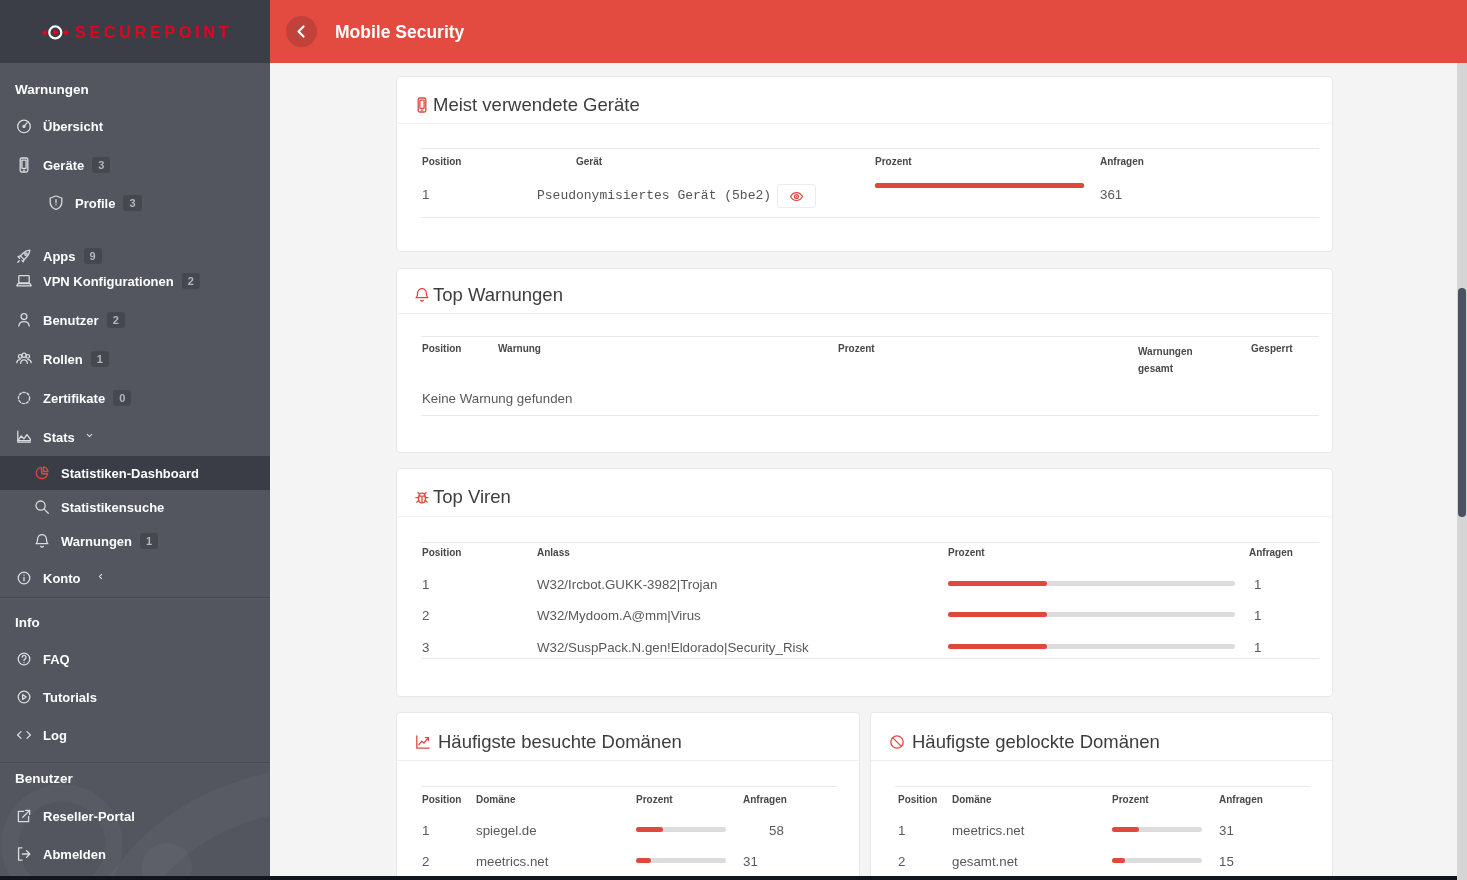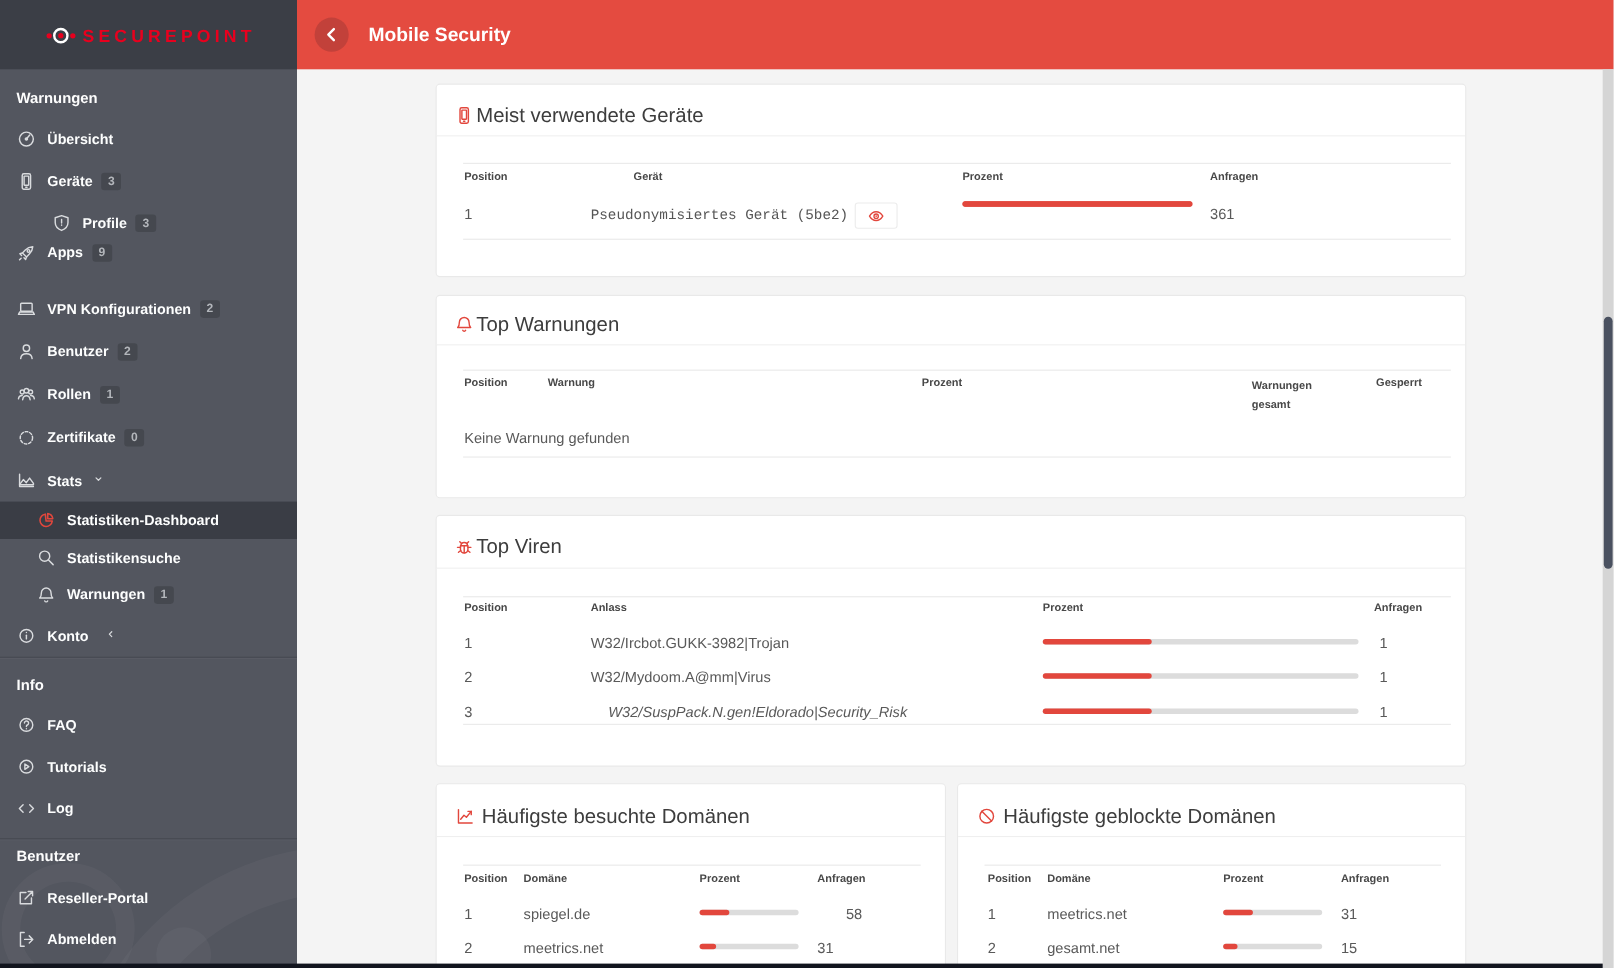--- a/index.html
+++ b/index.html
@@ -81,21 +81,21 @@
         </svg></span>
       <span class="tx" style="">Geräte<span class="badge">3</span></span>
     </div>
   <div class="nit" style="top:189px;margin-left:32px;">
       <span class="ic"><svg width="18" height="18" viewBox="0 0 18 18" fill="none" stroke="#d9dbde" stroke-width="1.30" stroke-linecap="round" stroke-linejoin="round">
           <path d="M9 2l5.8 2v4.3c0 3.6-2.5 5.9-5.8 7.2-3.3-1.3-5.8-3.6-5.8-7.2V4z"></path>
           <path d="M9 5.6v3.2M9 10.6v.2"></path>
         </svg></span>
       <span class="tx" style="">Profile<span class="badge">3</span></span>
     </div>
-  <div class="nit" style="top:216px;padding-left:16px;">
+  <div class="nit" style="top:242px;padding-left:16px;">
       <span class="ic"><svg width="18" height="18" viewBox="0 0 18 18" fill="none" stroke="#d9dbde" stroke-width="1.30" stroke-linecap="round" stroke-linejoin="round">
           <path d="M14.8 3.2c-2.6.2-5 1.3-6.8 3.1l-2.6 2.6 3.7 3.7 2.6-2.6c1.8-1.8 2.9-4.2 3.1-6.8z"></path>
           <circle cx="10.9" cy="7.1" r="1.2"></circle>
           <path d="M5.4 8.9l-2.3.8 1.5 1.5M9.1 12.6l-.8 2.3-1.5-1.5M4.2 13.8l-1.4 1.4"></path>
         </svg></span>
       <span class="tx" style="">Apps<span class="badge">9</span></span>
     </div>
   <div class="nit" style="top:267px;">
       <span class="ic"><svg width="18" height="18" viewBox="0 0 18 18" fill="none" stroke="#d9dbde" stroke-width="1.30" stroke-linecap="round" stroke-linejoin="round">
           <rect x="3.8" y="3.6" width="10.4" height="7.4" rx="0.8"></rect>
@@ -279,21 +279,21 @@
       <div class="fill" style="width:99px;"></div>
     </div>
     <div class="td" style="left:857px; top:108px;">1</div>
     <div class="td" style="left:25px; top:139px;">2</div>
     <div class="td" style="left:140px; top:139px;">W32/Mydoom.A@mm|Virus</div>
     <div class="bar" style="left:551px; top:143px; width:287px;">
       <div class="fill" style="width:99px;"></div>
     </div>
     <div class="td" style="left:857px; top:139px;">1</div>
     <div class="td" style="left:25px; top:171px;">3</div>
-    <div class="td" style="left:156px; top:171px;font-style:italic;">W32/SuspPack.N.gen!Eldorado|Security_Risk</div>
+    <div class="td" style="left:140px; top:171px;">W32/SuspPack.N.gen!Eldorado|Security_Risk</div>
     <div class="bar" style="left:551px; top:175px; width:287px;">
       <div class="fill" style="width:99px;"></div>
     </div>
     <div class="td" style="left:857px; top:171px;">1</div>
     <div class="hline" style="left:24px; top:189px; width:898px;"></div>
   </div>
 <div class="card" style="left:396px; top:712px; width:464px; height:190px;">
     <div class="chead" style="height:48px;"></div>
     <div class="cicon" style="top:20px; left:17px;"><svg width="18" height="18" viewBox="0 0 18 18" fill="none" stroke="#e2473d" stroke-width="1.30" stroke-linecap="round" stroke-linejoin="round">
         <path d="M2.8 3v12.2h12.4"></path>

